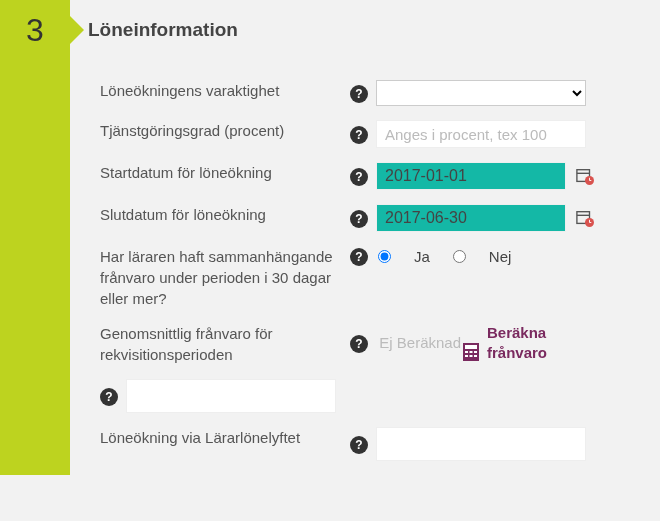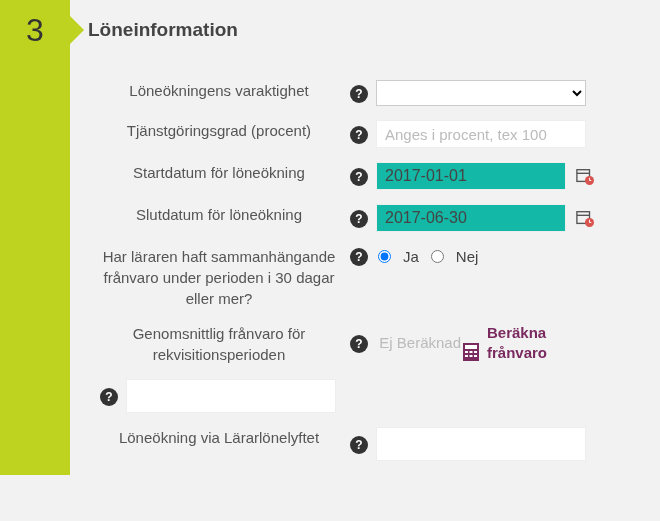--- a/index.html
+++ b/index.html
@@ -58,21 +58,21 @@
       margin-left: 70px;
       padding-top: 20px;
     }
     .row {
       display: flex;
       align-items: flex-start;
       margin-bottom: 14px;
     }
     .label {
       width: 250px;
-      text-align: center;
+      text-align: left;
       padding-right: 12px;
       color: #555;
       line-height: 1.4;
       font-size: 15px;
     }
     .help-icon {
       width: 18px;
       height: 18px;
       border-radius: 50%;
       background: #333;
@@ -124,21 +124,21 @@
       width: 18px;
       height: 18px;
       margin-left: 10px;
       position: relative;
       flex-shrink: 0;
     }
     .date-icon svg { display: block; }
     .radio-group {
       display: flex;
       align-items: center;
-      gap: 10px;
+      gap: 21px;
       font-size: 15px;
       color: #444;
     }
     .radio-group input { margin: 0 2px; }
     .avg-status {
       color: #bbb;
       font-size: 15px;
       width: 85px;
       line-height: 1.3;
       text-align: right;

